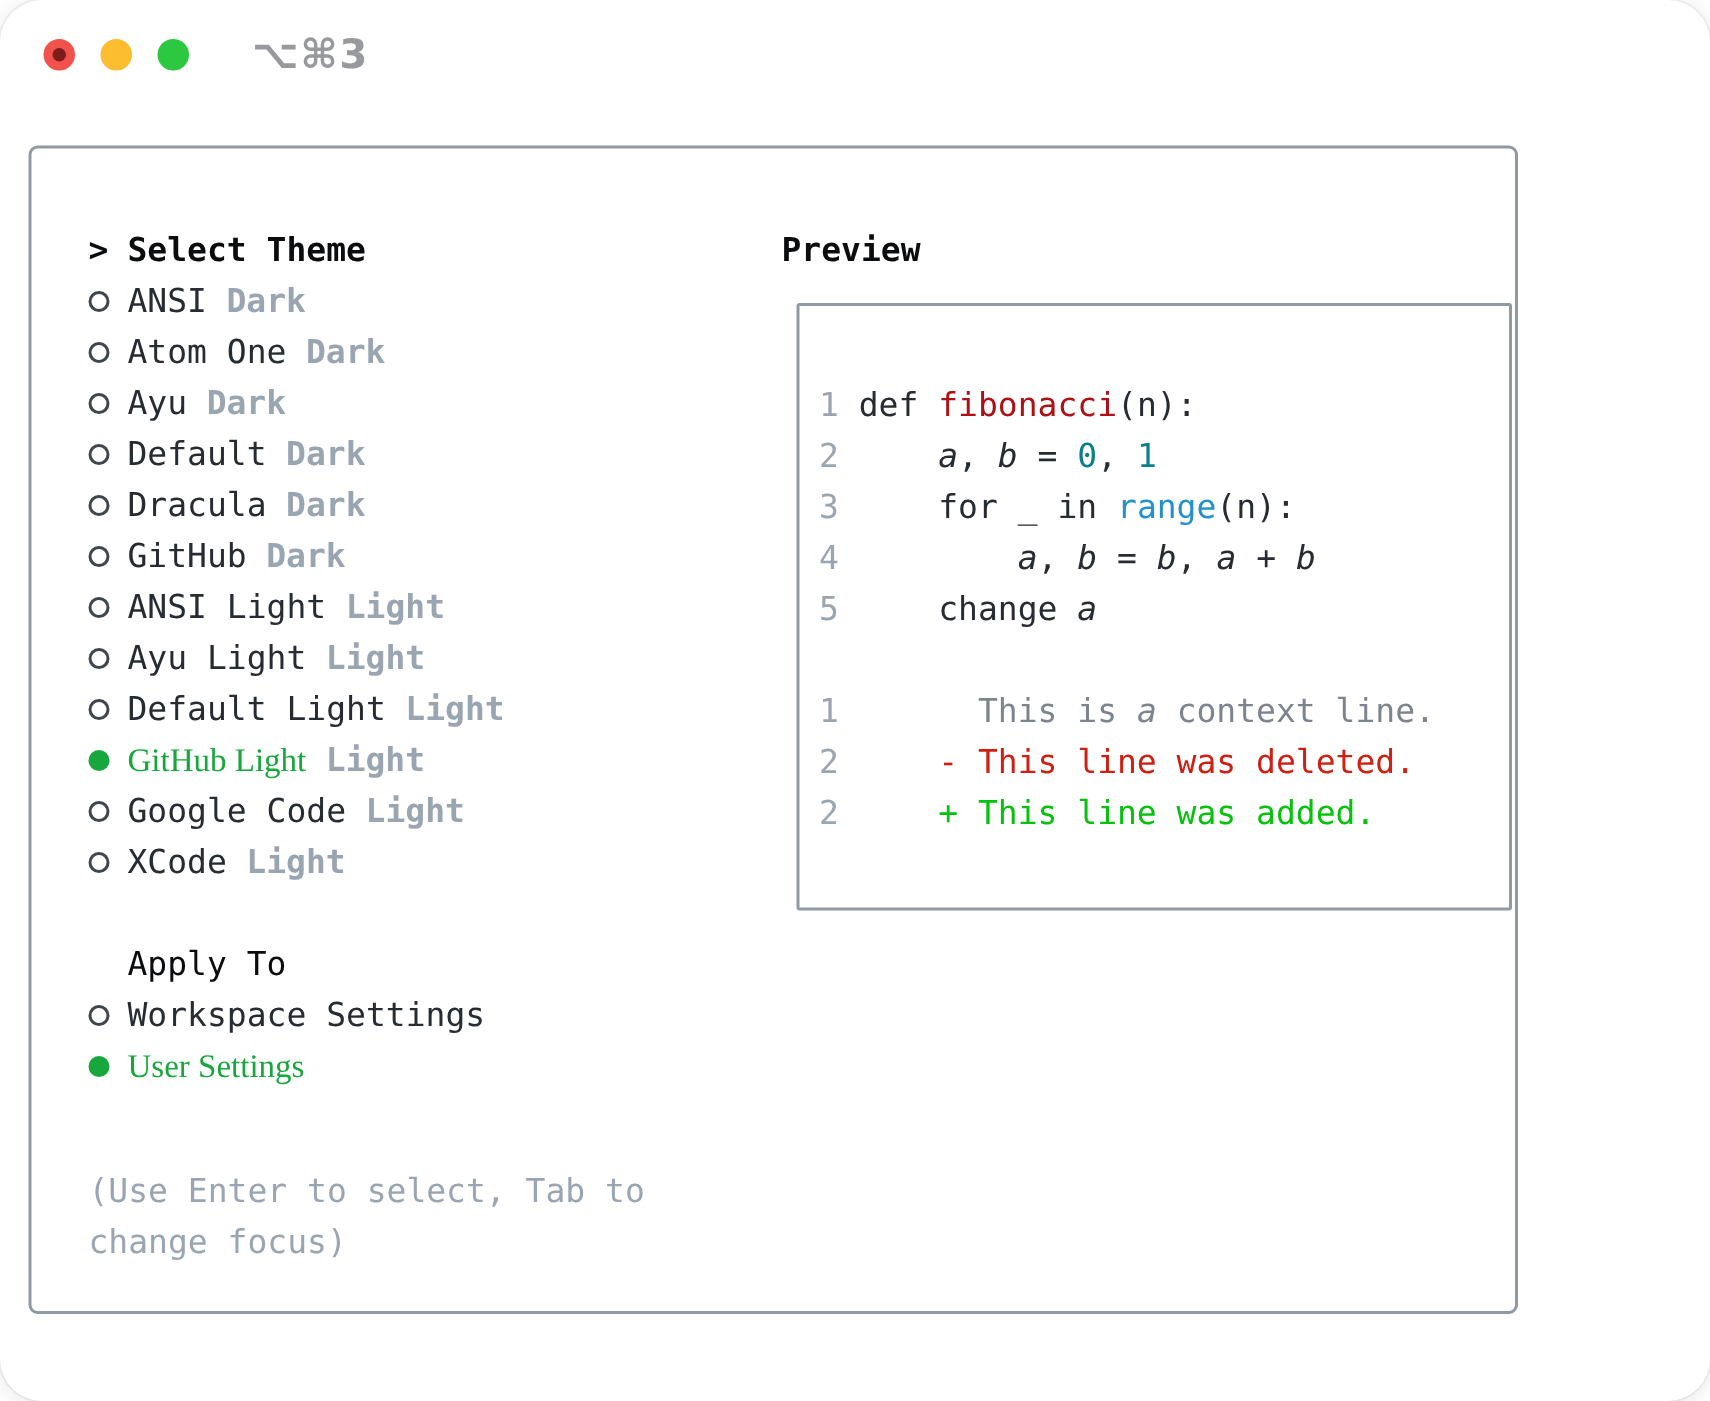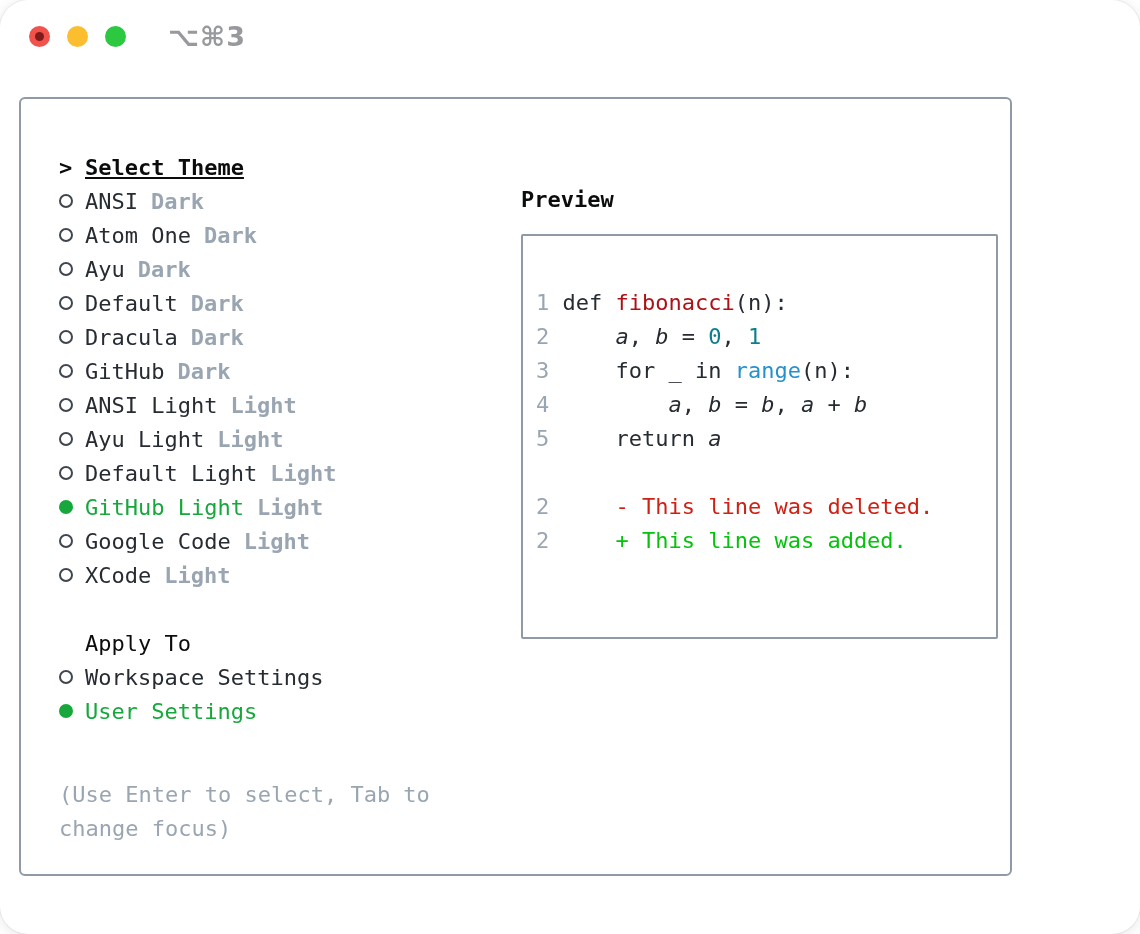--- a/index.html
+++ b/index.html
@@ -26,31 +26,31 @@
     position:absolute;left:19px;top:97px;width:993px;height:779px;
     border:2px solid var(--c-border_gray);border-radius:6px;background:#fff;box-sizing:border-box;
   }
   .left-col{position:absolute;left:38px;top:51px;font-size:22px;}
   .row{display:flex;align-items:center;height:34px;white-space:pre;}
   .spacer{height:34px;}
   .marker{width:26px;height:34px;display:inline-flex;align-items:center;flex:none;}
   .marker .circle{width:14px;height:14px;border-radius:50%;border:2px solid var(--c-radio_ring);box-sizing:border-box;}
   .marker.sel .circle{background:var(--c-selected_green);border-color:var(--c-selected_green);}
   .hdr-prefix{width:26px;flex:none;font-weight:bold;color:var(--c-header_black);}
-  .hdr-text{font-weight:bold;color:var(--c-header_black);text-decoration:underline;}
+  .hdr-text{font-weight:bold;color:var(--c-header_black);}
   .subhdr-text{color:var(--c-header_black);}
   .name{color:var(--c-text_dark);}
-  .name.sel-text{color:var(--c-selected_green);}
+  .name.sel-text{color:var(--c-selected_green);font-family:Liberation Serif, serif;}
   .variant{color:var(--c-muted_gray);margin-left:13px;font-weight:bold;}
   .hint{width:400px;margin-top:16px;line-height:34px;color:var(--c-muted_gray);font-size:22px;}
   
   .right-col{position:absolute;left:500px;top:51px;font-size:22px;}
-  .preview-title{height:34px;display:flex;align-items:center;font-weight:bold;color:var(--c-header_black);margin-top:32px;}
+  .preview-title{height:34px;display:flex;align-items:center;font-weight:bold;color:var(--c-header_black);}
   .preview-box{
-    margin-top:18px;width:477px;height:405px;box-sizing:border-box;
+    margin-left:10px;margin-top:18px;width:477px;height:405px;box-sizing:border-box;
     border:2px solid var(--c-border_gray);border-radius:2px;background:#fff;
     padding:50px 0 0 13px;overflow:hidden;
   }
   .code-line{height:34px;white-space:pre;display:block;line-height:34px;}
   .ln{display:inline-block;width:2ch;color:var(--c-muted_gray);}
   .seg-plain{color:var(--c-text_dark);}
   .seg-function{color:var(--c-function_red);}
   .seg-number{color:var(--c-number_teal);}
   .seg-builtin{color:var(--c-builtin_blue);}
   .seg-variable{color:var(--c-text_dark);font-style:italic;}
@@ -108,22 +108,23 @@
     </div>
 
     <div class="right-col">
       <div class="preview-title">Preview</div>
       <div class="preview-box">
         <div>
             <div class="code-line"><span class="ln">1</span><span class="seg-plain">def </span><span class="seg-function">fibonacci</span><span class="seg-plain">(n):</span></div>
             <div class="code-line"><span class="ln">2</span><span class="seg-plain">    </span><span class="seg-variable">a</span><span class="seg-plain">, </span><span class="seg-variable">b</span><span class="seg-plain"> = </span><span class="seg-number">0</span><span class="seg-plain">, </span><span class="seg-number">1</span></div>
             <div class="code-line"><span class="ln">3</span><span class="seg-plain">    for _ in </span><span class="seg-builtin">range</span><span class="seg-plain">(n):</span></div>
             <div class="code-line"><span class="ln">4</span><span class="seg-plain">        </span><span class="seg-variable">a</span><span class="seg-plain">, </span><span class="seg-variable">b</span><span class="seg-plain"> = </span><span class="seg-variable">b</span><span class="seg-plain">, </span><span class="seg-variable">a</span><span class="seg-plain"> + </span><span class="seg-variable">b</span></div>
-            <div class="code-line"><span class="ln">5</span><span class="seg-plain">    return </span><span class="seg-variable">a</span></div>
+            <div class="code-line"><span class="ln">5</span><span class="seg-plain">    change </span><span class="seg-variable">a</span></div>
             <div class="code-line"><span class="ln"></span></div>
+            <div class="code-line"><span class="ln">1</span><span class="seg-context">      This is </span><span class="seg-context-italic">a</span><span class="seg-context"> context line.</span></div>
             <div class="code-line"><span class="ln">2</span><span class="seg-deleted">    - This line was deleted.</span></div>
             <div class="code-line"><span class="ln">2</span><span class="seg-added">    + This line was added.</span></div>
           </div>
       </div>
     </div>
 
   </div>
 </div>
 
 </body></html>

